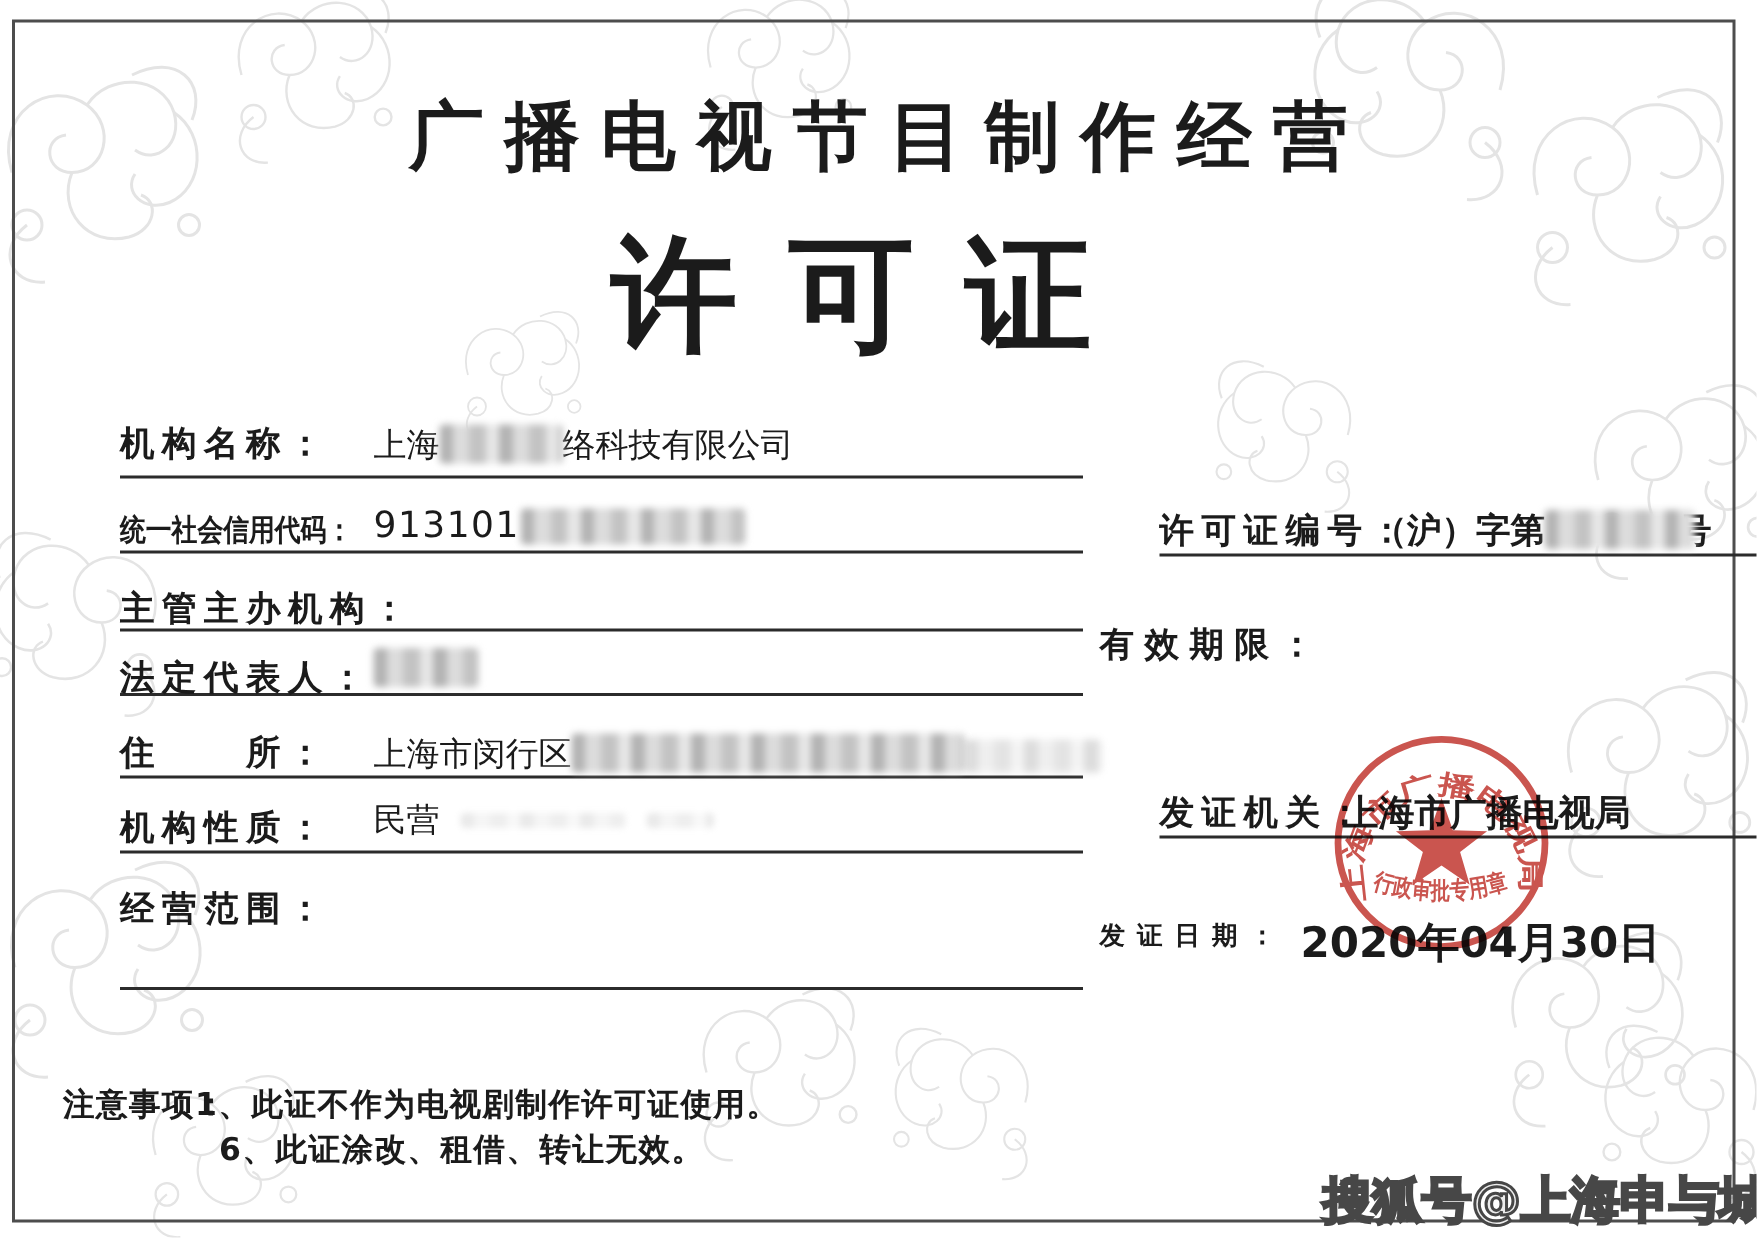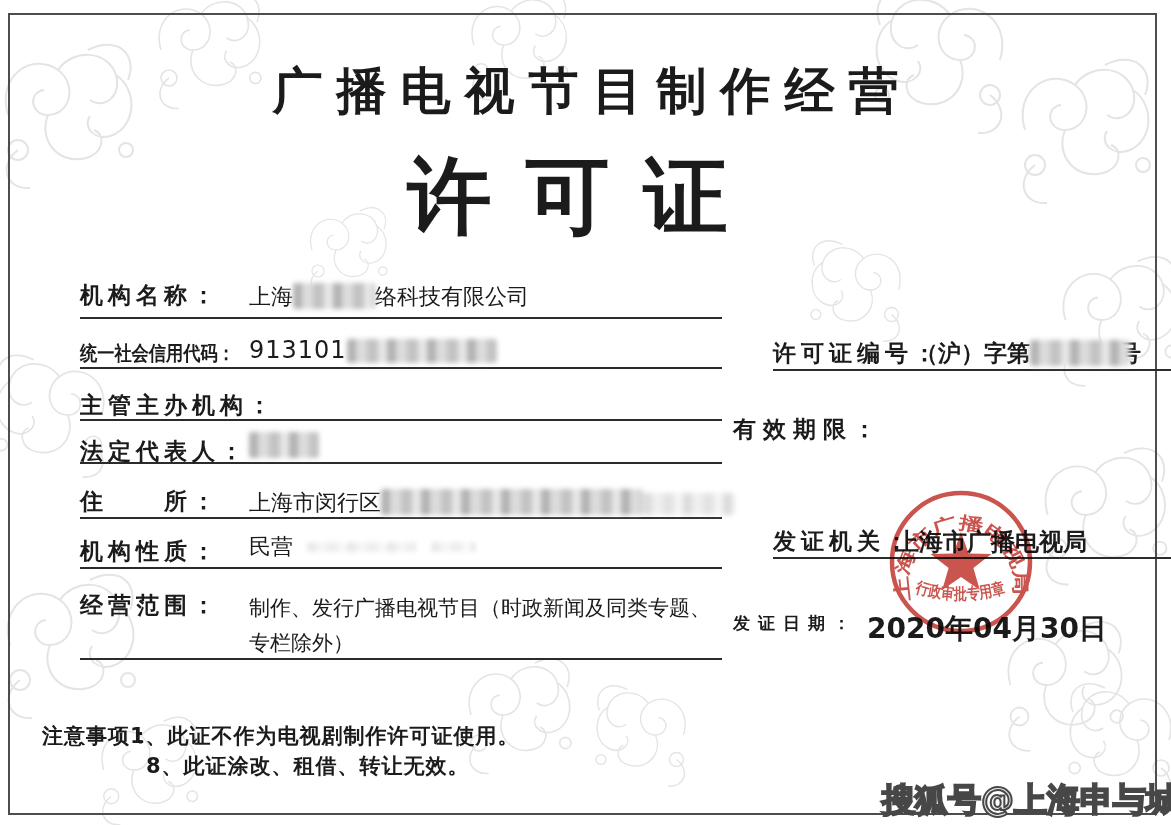--- a/index.html
+++ b/index.html
@@ -171,21 +171,20 @@
 
   <div class="row lined" style="left:40px;top:536px;width:642px;height:33px">
     <span class="lbl">机构性质：</span>
     <span class="val" style="top:-4px">
       <span>民营</span>&nbsp;&nbsp;<span class="blur faint" style="width:110px"></span>&nbsp;&nbsp;<span class="blur faint" style="width:45px"></span>
     </span>
   </div>
 
   <div class="row lined" style="left:40px;top:590px;width:642px;height:70px">
     <span class="lbl" style="vertical-align:top">经营范围：</span>
-    <span class="val wrap">制作、发行广播电视节目（时政新闻及同类专题、专栏除外）</span>
   </div>
 
   
   <div class="row lined" style="left:733px;top:338px;width:404px;height:33px">
     <span class="rlbl">许可证编号：</span>
     <span class="rval" style="left:142px;top:0">
       <span>（沪）字第</span><span class="blur" style="width:100px"></span><span style="margin-left:-12px">号</span>
     </span>
   </div>
 
@@ -215,18 +214,18 @@
       <textPath href="#ring-arc" startOffset="0" textLength="196" lengthAdjust="spacingAndGlyphs">上海市广播电视局</textPath>
     </text>
     <text class="stamp-text" font-size="16">
       <textPath href="#bottom-arc" startOffset="0" textLength="92" lengthAdjust="spacingAndGlyphs">行政审批专用章</textPath>
     </text>
   </svg>
 
   
   <div class="note" style="left:42px;top:722px">注意事项：</div>
   <div class="note" style="left:130px;top:722px">1、此证不作为电视剧制作许可证使用。</div>
-  <div class="note" style="left:146px;top:752px">8、此证涂改、租借、转让无效。</div>
+  <div class="note" style="left:146px;top:752px">6、此证涂改、租借、转让无效。</div>
 
   
   <div class="watermark">搜狐号@上海申与城财务</div>
 
 </div>
 
 </body></html>

